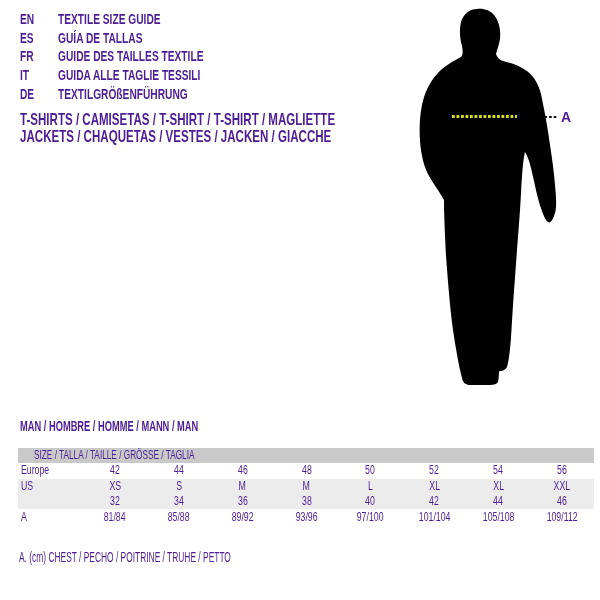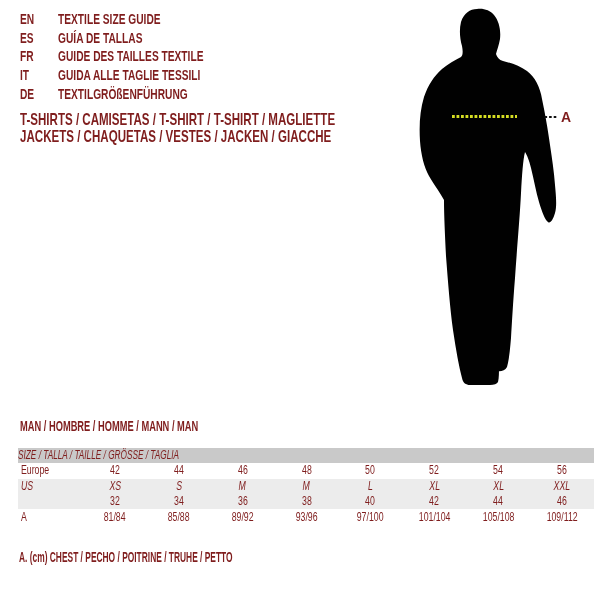--- a/index.html
+++ b/index.html
@@ -1,18 +1,18 @@
 <!DOCTYPE html>
 <html><head>
 <meta charset="utf-8">
 <style>
   html,body{margin:0;padding:0;background:#fff;}
   .page{
     position:relative;width:600px;height:600px;background:#ffffff;overflow:hidden;
-    font-family:"Liberation Sans", sans-serif;color:#7f1d1d;
+    font-family:"Liberation Sans", sans-serif;color:#4c1d95;
   }
   
   .cond{display:inline-block;transform:scaleX(0.68);transform-origin:0 50%;white-space:nowrap;}
   .condC{display:inline-block;transform:scaleX(0.70);transform-origin:50% 50%;white-space:nowrap;}
 
   
   .lang-block{position:absolute;left:20px;top:10px;}
   .lang-row{display:flex;height:18.7px;line-height:18.7px;font-size:15px;font-weight:700;}
   .lang-code{width:38px;flex:0 0 38px;}
 
@@ -27,34 +27,34 @@
     font-size:14px;font-weight:600;
   }
 
   
   .section-title{position:absolute;left:20px;top:418px;height:16px;line-height:16px;
     font-size:15px;font-weight:700;}
   .section-title .cond{transform:scaleX(0.62);}
 
   
   .size-table{position:absolute;left:18px;top:448px;width:576px;font-size:12.5px;}
-  .t-head{height:15px;line-height:15px;padding-left:0;font-style:italic;}
+  .t-head{height:15px;line-height:15px;padding-left:16px;}
   .t-head .cond{transform:scaleX(0.66);}
   .t-row{display:flex;}
   .t-row .t-label{flex:0 0 62px;width:62px;padding-left:3px;text-align:left;}
   .t-row .t-label .cond{transform:scaleX(0.70);}
   .t-row .t-cell{flex:1 1 0;text-align:center;}
   .r-europe{height:15.5px;line-height:15.5px;}
   .r-us{height:15px;line-height:15px;}
   .r-usnum{height:15px;line-height:15px;justify-content:flex-end;}
   .r-chest{height:16px;line-height:16px;}
 
   
   .footnote{position:absolute;left:19px;top:549px;height:16px;line-height:16px;
-    font-size:14px;font-weight:700;}
+    font-size:14px;font-weight:400;}
   .footnote .cond{transform:scaleX(0.60);}
 </style>
 </head>
 <body>
 
 <div class="page">
 
   <section class="lang-block">
     <div class="lang-row">
       <span class="lang-code"><span class="cond">EN</span></span>
@@ -141,21 +141,21 @@
       <span class="t-cell"><span class="condC">42</span></span>
       <span class="t-cell"><span class="condC">44</span></span>
       <span class="t-cell"><span class="condC">46</span></span>
       <span class="t-cell"><span class="condC">48</span></span>
       <span class="t-cell"><span class="condC">50</span></span>
       <span class="t-cell"><span class="condC">52</span></span>
       <span class="t-cell"><span class="condC">54</span></span>
       <span class="t-cell"><span class="condC">56</span></span>
     </div>
 
-    <div class="t-row r-us shade" style="background: rgb(236, 236, 236); font-style: italic;">
+    <div class="t-row r-us shade" style="background: rgb(236, 236, 236);">
       <span class="t-label"><span class="cond">US</span></span>
       <span class="t-cell"><span class="condC">XS</span></span>
       <span class="t-cell"><span class="condC">S</span></span>
       <span class="t-cell"><span class="condC">M</span></span>
       <span class="t-cell"><span class="condC">M</span></span>
       <span class="t-cell"><span class="condC">L</span></span>
       <span class="t-cell"><span class="condC">XL</span></span>
       <span class="t-cell"><span class="condC">XL</span></span>
       <span class="t-cell"><span class="condC">XXL</span></span>
     </div>

